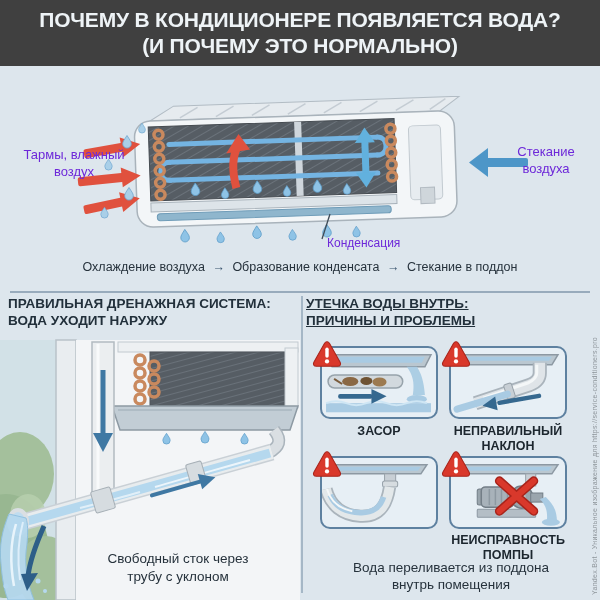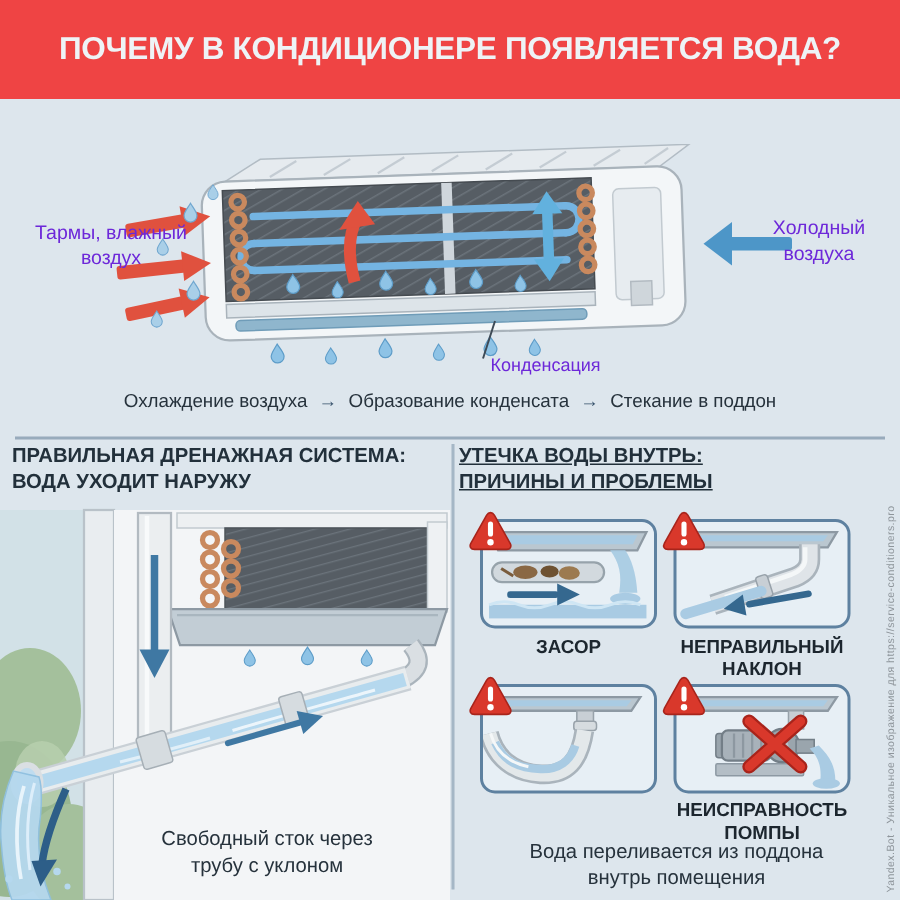--- a/index.html
+++ b/index.html
@@ -1,21 +1,21 @@
 <!DOCTYPE html>
 <html><head>
 <meta charset="utf-8">
 <style>
   html,body{margin:0;padding:0;background:#fff;}
   .page{position:relative;width:600px;height:600px;overflow:hidden;
         background:#dde6ed;font-family:"Liberation Sans","DejaVu Sans",sans-serif;
         color:#26323c;}
   .abs{position:absolute;}
   
-  .header{position:absolute;left:0;top:0;width:600px;height:66px;background:#ef4444;
+  .header{position:absolute;left:0;top:0;width:600px;height:66px;background:#404040;
           display:flex;flex-direction:column;justify-content:center;align-items:center;}
   .header .t1,.header .t2{color:#eef3f6;font-weight:bold;font-size:21px;line-height:26px;
           letter-spacing:-0.2px;text-align:center;white-space:nowrap;}
   
   .subtitle{position:absolute;left:0;top:76px;width:600px;text-align:center;
             font-weight:bold;font-size:15px;color:#22303b;}
   .process-line{position:absolute;left:0;top:260px;width:600px;text-align:center;
             font-size:12.5px;color:#26323c;}
   .process-line .arrow{padding:0 4px;color:#35506a;}
   .col-title{position:absolute;width:288px;text-align:left;font-weight:bold;
@@ -46,20 +46,21 @@
         letter-spacing:.3px;color:#8e959b;white-space:nowrap;}
   svg{display:block;}
 </style>
 </head>
 <body>
 
 <div class="page">
 
   <div class="header">
     <div class="t1">ПОЧЕМУ В КОНДИЦИОНЕРЕ ПОЯВЛЯЕТСЯ ВОДА?</div>
+    <div class="t2">(И ПОЧЕМУ ЭТО НОРМАЛЬНО)</div>
   </div>
 
 
   <svg class="abs" style="left:0;top:96px;" width="600" height="164" viewBox="0 0 600 164">
     <defs>
       <pattern id="finsA" patternUnits="userSpaceOnUse" width="7" height="7" patternTransform="rotate(62)">
         <rect width="7" height="7" fill="#565d64"></rect>
         <line x1="0" y1="0" x2="0" y2="7" stroke="#6b737b" stroke-width="2"></line>
       </pattern>
       <symbol id="drop" viewBox="-5 -8 10 14" overflow="visible">
@@ -156,21 +157,21 @@
 
     <g fill="#4d96c8">
       <rect x="486" y="62" width="42" height="9" rx="2"></rect>
       <polygon points="488,52 469,66.5 488,81"></polygon>
     </g>
 
     <path d="M330,118 L322,143" stroke="#3e4a56" stroke-width="1.3" fill="none"></path>
   </svg>
 
   <div class="lbl lbl-warm">Тармы, влажный воздух</div>
-  <div class="lbl lbl-cold">Холодный воздуха</div>
+  <div class="lbl lbl-cold">Стекание воздуха</div>
   <div class="lbl lbl-cond">Конденсация</div>
 
   <div class="process-line">
     <span>Охлаждение воздуха</span>
     <span class="arrow">→</span>
     <span>Образование конденсата</span>
     <span class="arrow">→</span>
     <span>Стекание в поддон</span>
   </div>
 

